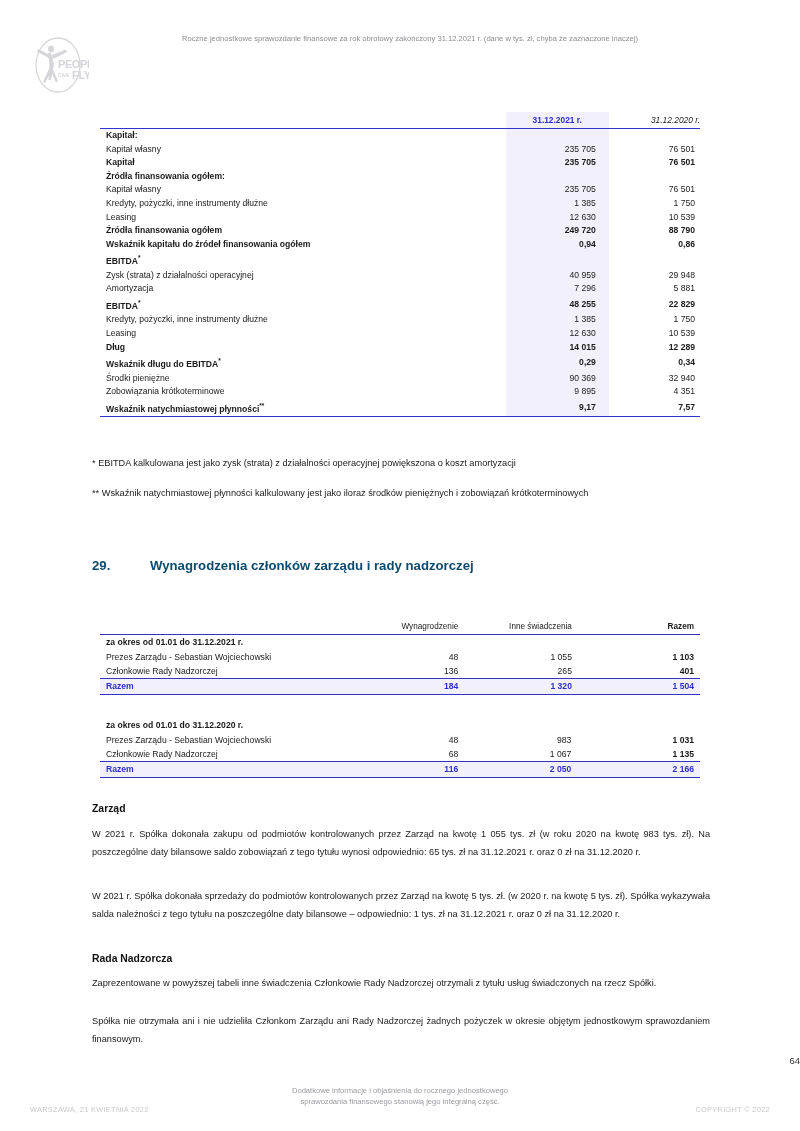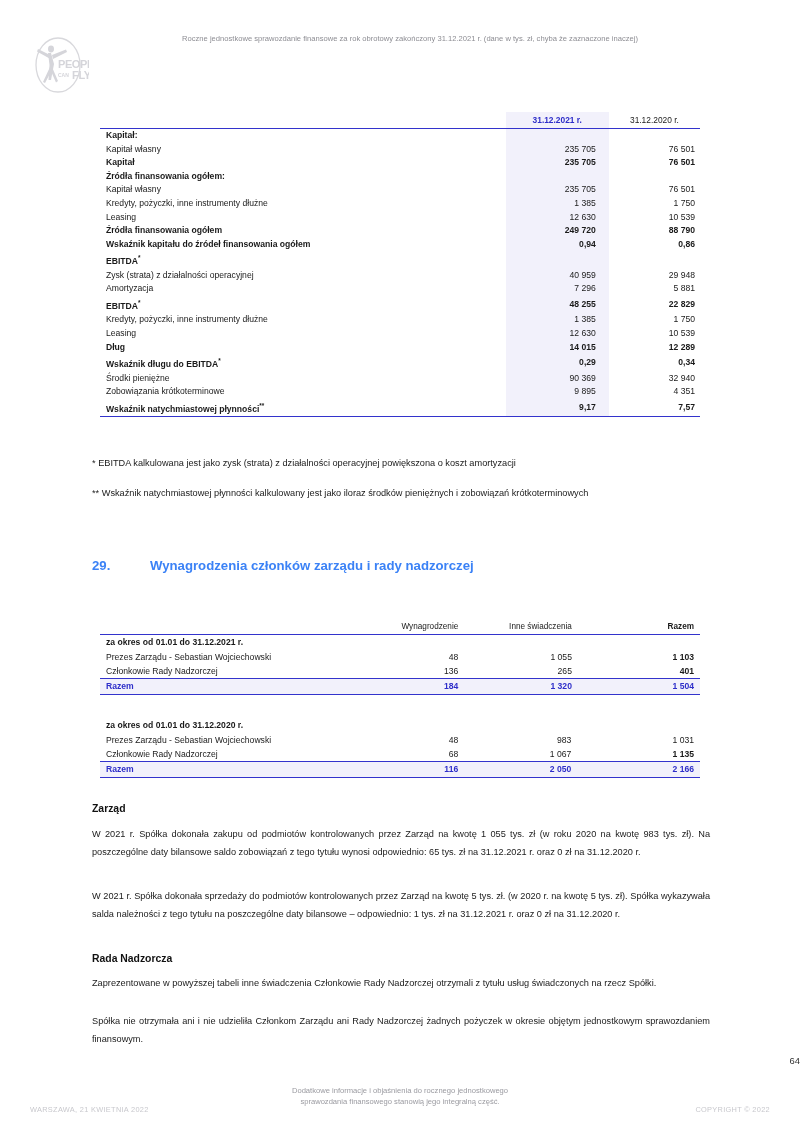--- a/index.html
+++ b/index.html
@@ -104,25 +104,26 @@
     font-weight: bold;
     text-align: center;
     padding-right: 0;
     height: 16px;
     line-height: 16px;
     font-size: 8.4px;
   }
   .fin-table thead .c-2020 {
     color: #222;
     font-weight: normal;
-    text-align: center;
+    text-align: right;
     padding-right: 0;
     height: 16px;
     line-height: 16px;
     font-size: 8.4px;
+    font-style: italic;
   }
   .fin-table thead tr { border-bottom: 1.4px solid #3333cc; }
   .fin-table tbody tr.last-row td { border-bottom: 1.2px solid #3333cc; }
   .row-bold td { font-weight: bold; }
   .sup { font-size: 6.4px; vertical-align: super; }
 
   
   .footnotes {
     position: absolute;
     left: 92px;
@@ -138,21 +139,21 @@
   }
 
   
   .section-head {
     position: absolute;
     left: 92px;
     top: 558px;
     width: 620px;
     font-size: 13.2px;
     font-weight: bold;
-    color: #3b82f6;
+    color: #0c4a6e;
   }
   .section-num { display: inline-block; width: 58px; }
 
   .section-intro {
     position: absolute;
     left: 92px;
     top: 598px;
     width: 620px;
     font-size: 9.2px;
     line-height: 16px;
@@ -469,21 +470,21 @@
         <tr class="period-row">
           <td class="r-label">za okres od 01.01 do 31.12.2020 r.</td>
           <td class="r-num"></td>
           <td class="r-num"></td>
           <td class="r-num r-last"></td>
         </tr>
         <tr>
           <td class="r-label">Prezes Zarządu - Sebastian Wojciechowski</td>
           <td class="r-num">48</td>
           <td class="r-num">983</td>
-          <td class="r-num r-last" style="font-weight: normal;">1 031</td>
+          <td class="r-num r-last" style="font-weight: bold;">1 031</td>
         </tr>
         <tr>
           <td class="r-label">Członkowie Rady Nadzorczej</td>
           <td class="r-num">68</td>
           <td class="r-num">1 067</td>
           <td class="r-num r-last" style="font-weight: bold;">1 135</td>
         </tr>
         <tr class="total-row">
           <td class="r-label">Razem</td>
           <td class="r-num">116</td>

